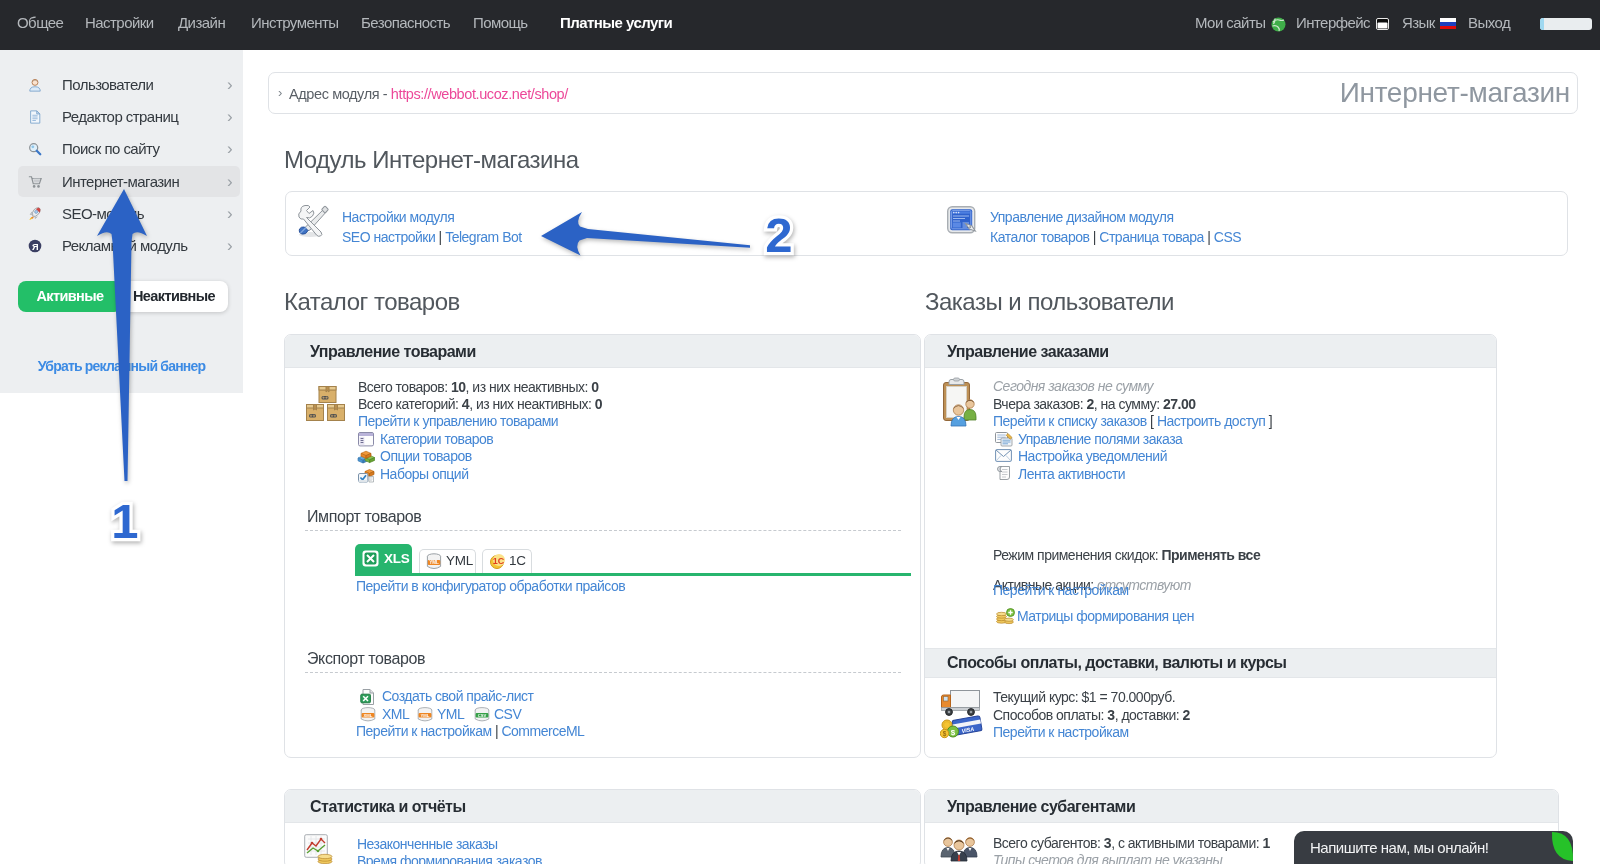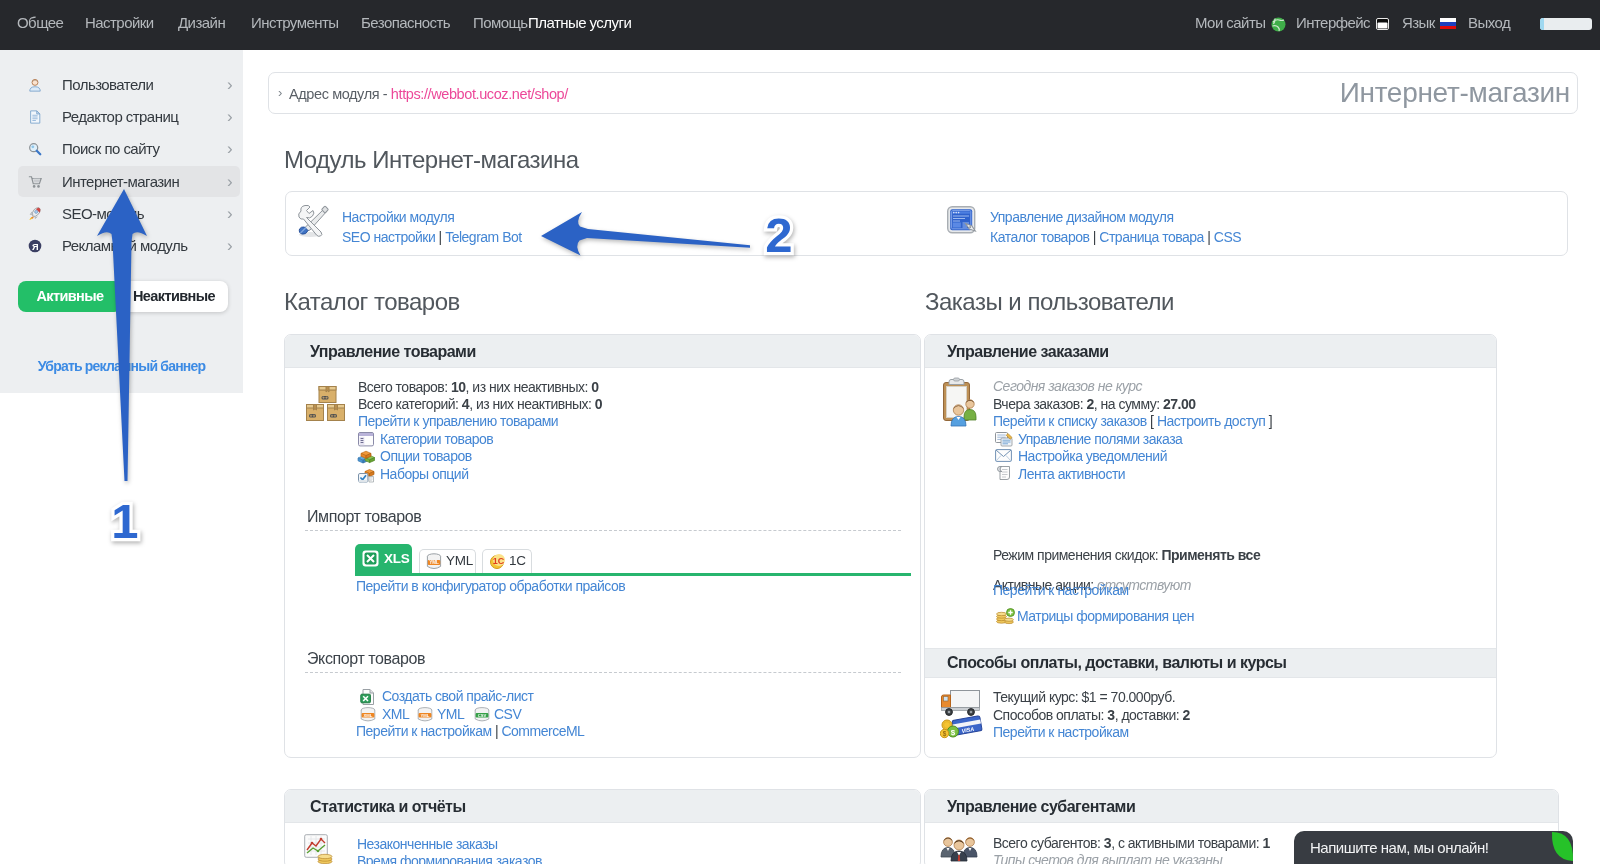--- a/index.html
+++ b/index.html
@@ -39,21 +39,21 @@
 </head>
 <body>
 
 <div id="topbar" class="abs">
   <span class="mi" style="left:17px">Общее</span>
   <span class="mi" style="left:85px">Настройки</span>
   <span class="mi" style="left:178px">Дизайн</span>
   <span class="mi" style="left:251px">Инструменты</span>
   <span class="mi" style="left:361px">Безопасность</span>
   <span class="mi" style="left:473px">Помощь</span>
-  <span class="mi" style="left:528px;color:#fff;font-weight:normal">Платные услуги</span>
+  <span class="mi" style="left:560px;color:#fff;font-weight:bold">Платные услуги</span>
   <span class="mi" style="left:1195px">Мои сайты</span>
   <span class="mi" style="left:1296px">Интерфейс</span>
   <span class="mi" style="left:1402px">Язык</span>
   <span class="mi" style="left:1468px">Выход</span>
 
   <svg class="abs" style="left:1271px;top:17px" width="15" height="15" viewBox="0 0 15 15">
     <circle cx="7.5" cy="7.5" r="7" fill="#3fae49"></circle>
     <path d="M2 5 Q5 2 8 3 Q11 4 13 3 M1.5 9 Q5 8 7 10 Q9 12 8 14 M4 1.5 Q4 5 2.5 7" stroke="#cfe8cf" stroke-width="1.2" fill="none"></path>
   </svg>
 
@@ -226,21 +226,21 @@
 <div class="line" style="left:382px;top:688px;"><a class="lnk" href="#">Создать свой прайс-лист</a></div>
 <div class="line" style="left:382px;top:706px;"><a class="lnk" href="#">XML</a></div>
 <div class="line" style="left:437px;top:706px;"><a class="lnk" href="#">YML</a></div>
 <div class="line" style="left:494px;top:706px;"><a class="lnk" href="#">CSV</a></div>
 <div class="line" style="left:356px;top:723px;"><a class="lnk" href="#">Перейти к настройкам</a><span class="txt"> | </span><a class="lnk" href="#">CommerceML</a></div>
 
 <div class="card abs" style="left:924px;top:334px;width:573px;height:424px;">
   <div class="chead"><span style="margin-left:22px">Управление заказами</span></div>
   <div class="secbar" style="top:313px;"><span style="margin-left:22px">Способы оплаты, доставки, валюты и курсы</span></div>
 </div>
-<div class="line it" style="left:993px;top:378px;">Сегодня заказов не курс</div>
+<div class="line it" style="left:993px;top:378px;">Сегодня заказов не сумму</div>
 <div class="line txt" style="left:993px;top:396px;">Вчера заказов: <b>2</b>, на сумму: <b>27.00</b></div>
 <div class="line" style="left:993px;top:413px;"><a class="lnk" href="#">Перейти к списку заказов</a><span class="txt"> [ </span><a class="lnk" href="#">Настроить доступ</a><span class="txt"> ]</span></div>
 <div class="line" style="left:1018px;top:431px;"><a class="lnk" href="#">Управление полями заказа</a></div>
 <div class="line" style="left:1018px;top:448px;"><a class="lnk" href="#">Настройка уведомлений</a></div>
 <div class="line" style="left:1018px;top:466px;"><a class="lnk" href="#">Лента активности</a></div>
 
 <div class="line txt" style="left:993px;top:547px;">Режим применения скидок: <b>Применять все</b></div>
 <div class="line txt" style="left:993px;top:566px;margin-top:11px;">Активные акции: <span class="it">отсутствуют</span></div>
 <div class="line" style="left:993px;top:582px;"><a class="lnk" href="#">Перейти к настройкам</a></div>
 <div class="line" style="left:1017px;top:608px;"><a class="lnk" href="#">Матрицы формирования цен</a></div>

